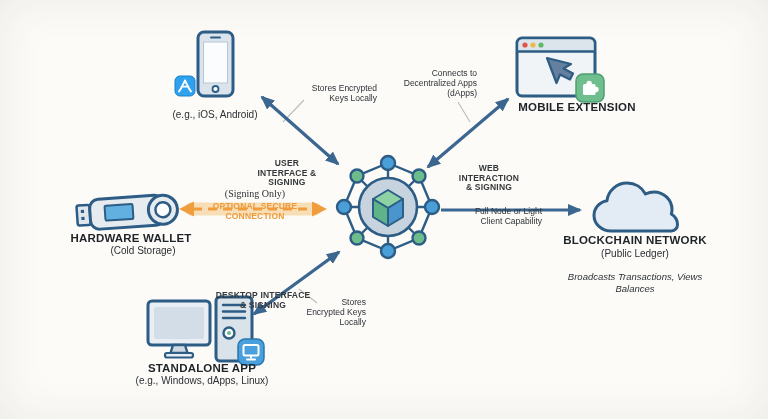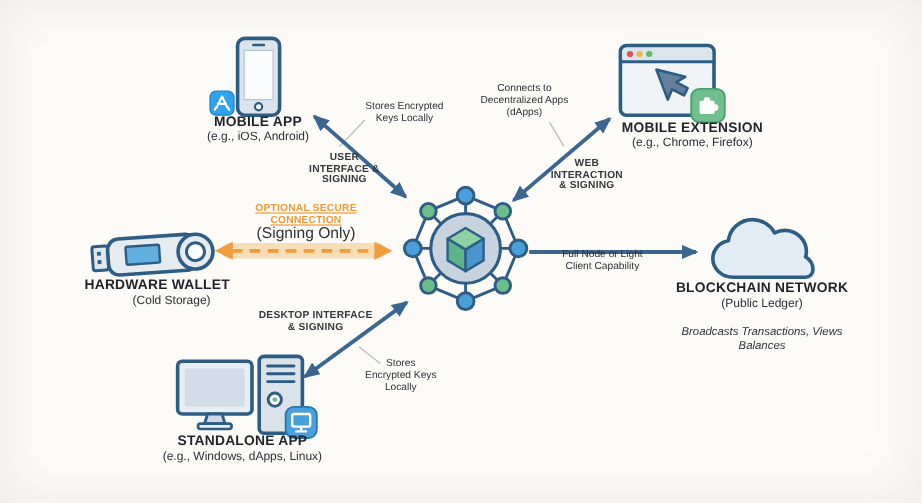--- a/index.html
+++ b/index.html
@@ -14,27 +14,28 @@
   .node-title{
     font-size:11.5px;font-weight:bold;color:#1f2328;text-align:center;
     line-height:13px;letter-spacing:.2px;
   }
   .node-sub{
     font-size:10px;color:#2b2f33;text-align:center;line-height:11px;
   }
   .edge-label{
     font-size:8.5px;font-weight:bold;color:#35383b;text-align:center;line-height:9.5px;
     letter-spacing:.2px;
-  }
-  .edge-label.orange{color:#ee9a38;text-decoration:underline;}
+    margin-top:33px;
+  }
+  .edge-label.orange{color:#ee9a38;}
   .edge-sublabel{
-    font-size:13px;color:#2e3236;text-align:center;line-height:9.5px;
+    font-size:10px;color:#2e3236;text-align:center;line-height:9.5px;font-family:Liberation Serif, serif;
   }
   .annotation{
-    font-size:8.5px;color:#2e3236;text-align:center;line-height:10px;
+    font-size:8.5px;color:#2e3236;text-align:right;line-height:10px;
   }
   .note{
     font-size:9.5px;color:#2e3236;text-align:center;line-height:11.5px;font-style:italic;
   }
 </style>
 </head>
 <body>
 
 <div id="canvas">
 
@@ -78,42 +79,40 @@
         <g stroke="#ffffff" stroke-width="1.8" stroke-linecap="round" fill="none">
           <line x1="11" y1="52.5" x2="6.5" y2="61.5"></line>
           <line x1="11" y1="52.5" x2="15.5" y2="61.5"></line>
           <line x1="7.6" y1="58.6" x2="14.4" y2="58.6"></line>
           <line x1="5" y1="63.5" x2="6" y2="61.7"></line>
           <line x1="17" y1="63.5" x2="16" y2="61.7"></line>
         </g>
       </g>
     </svg>
   </div>
-  <div class="abs node-title" style="left:135px;top:96px;width:160px">MOBILE APP</div>
   <div class="abs node-sub" style="left:135px;top:109px;width:160px">(e.g., iOS, Android)</div>
 
   <div class="abs" style="left:514px;top:35px">
     <svg width="94" height="70" viewBox="0 0 94 70">
       <rect x="3" y="3" width="78" height="58" rx="5" fill="#f0f4f7" stroke="#2d5c85" stroke-width="3"></rect>
       <path d="M4.5 8 a4 4 0 0 1 4,-3.5 h67 a4 4 0 0 1 4,3.5 v8 h-75 z" fill="#dde5ec"></path>
       <line x1="3" y1="16.5" x2="81" y2="16.5" stroke="#2d5c85" stroke-width="2.4"></line>
       <circle cx="11" cy="10" r="2.6" fill="#e0564b"></circle>
       <circle cx="19" cy="10" r="2.6" fill="#e9b949"></circle>
       <circle cx="27" cy="10" r="2.6" fill="#62ba68"></circle>
       <path d="M33 23 L42.5 48 L46 39.5 L56 44.5 L59 38.5 L49.5 33.5 L57 29 Z" fill="#64809c" stroke="#2d5c85" stroke-width="2.2" stroke-linejoin="round"></path>
       <g>
         <rect x="62" y="39" width="28" height="28" rx="7" fill="#6fbe8e" stroke="#4d9e70" stroke-width="1.5"></rect>
         <rect x="69" y="49" width="12.5" height="11" rx="1.5" fill="#ffffff"></rect>
         <circle cx="75.2" cy="48.5" r="2.7" fill="#ffffff"></circle>
         <circle cx="82" cy="54.5" r="2.7" fill="#ffffff"></circle>
       </g>
     </svg>
   </div>
   <div class="abs node-title" style="left:497px;top:101px;width:160px">MOBILE EXTENSION</div>
-  <div class="abs node-sub" style="left:497px;top:114px;width:160px">(e.g., Chrome, Firefox)</div>
 
   <div class="abs" style="left:74px;top:186px">
     <svg width="112" height="52" viewBox="0 0 112 52">
       <g transform="rotate(-4 56 26)">
         <rect x="3" y="16" width="13" height="20" rx="2" fill="#dfe6ec" stroke="#2d5c85" stroke-width="2.5"></rect>
         <rect x="7" y="20.5" width="3.2" height="3.2" fill="#2d5c85"></rect>
         <rect x="7" y="27.5" width="3.2" height="3.2" fill="#2d5c85"></rect>
         <rect x="16" y="11" width="74" height="30" rx="9" fill="#e6ebf0" stroke="#2d5c85" stroke-width="3"></rect>
         <circle cx="89" cy="26" r="14.5" fill="#e6ebf0" stroke="#2d5c85" stroke-width="3"></circle>
         <circle cx="89" cy="26" r="7.5" fill="#ffffff" stroke="#2d5c85" stroke-width="2.5"></circle>

